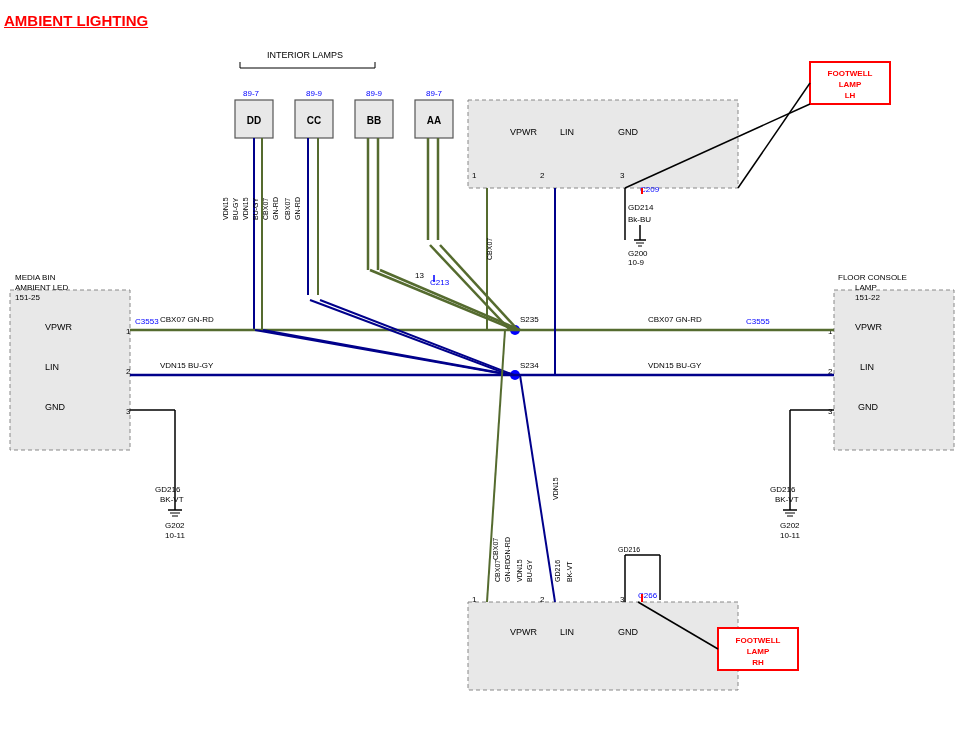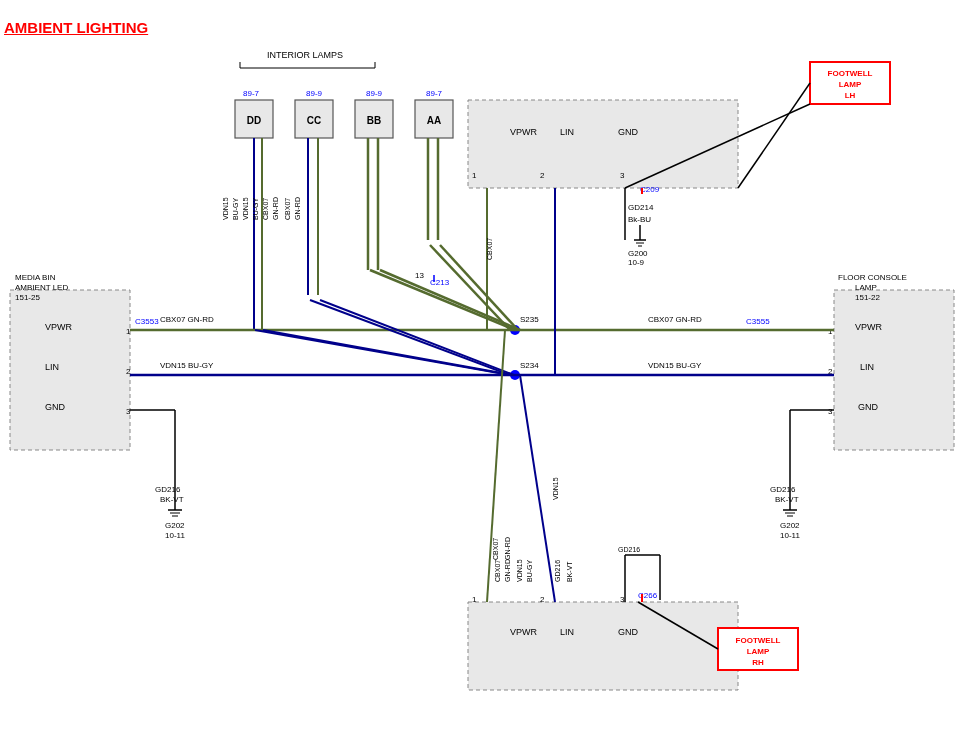--- a/index.html
+++ b/index.html
@@ -11,21 +11,21 @@
       overflow: hidden;
       position: relative;
     }
     #diagram {
       position: relative;
       width: 964px;
       height: 750px;
     }
     .title {
       position: absolute;
-      top: 19px;
+      top: 12px;
       left: 4px;
       font-size: 15px;
       font-weight: bold;
       color: red;
       text-decoration: underline;
     }
     svg {
       position: absolute;
       top: 0;
       left: 0;

